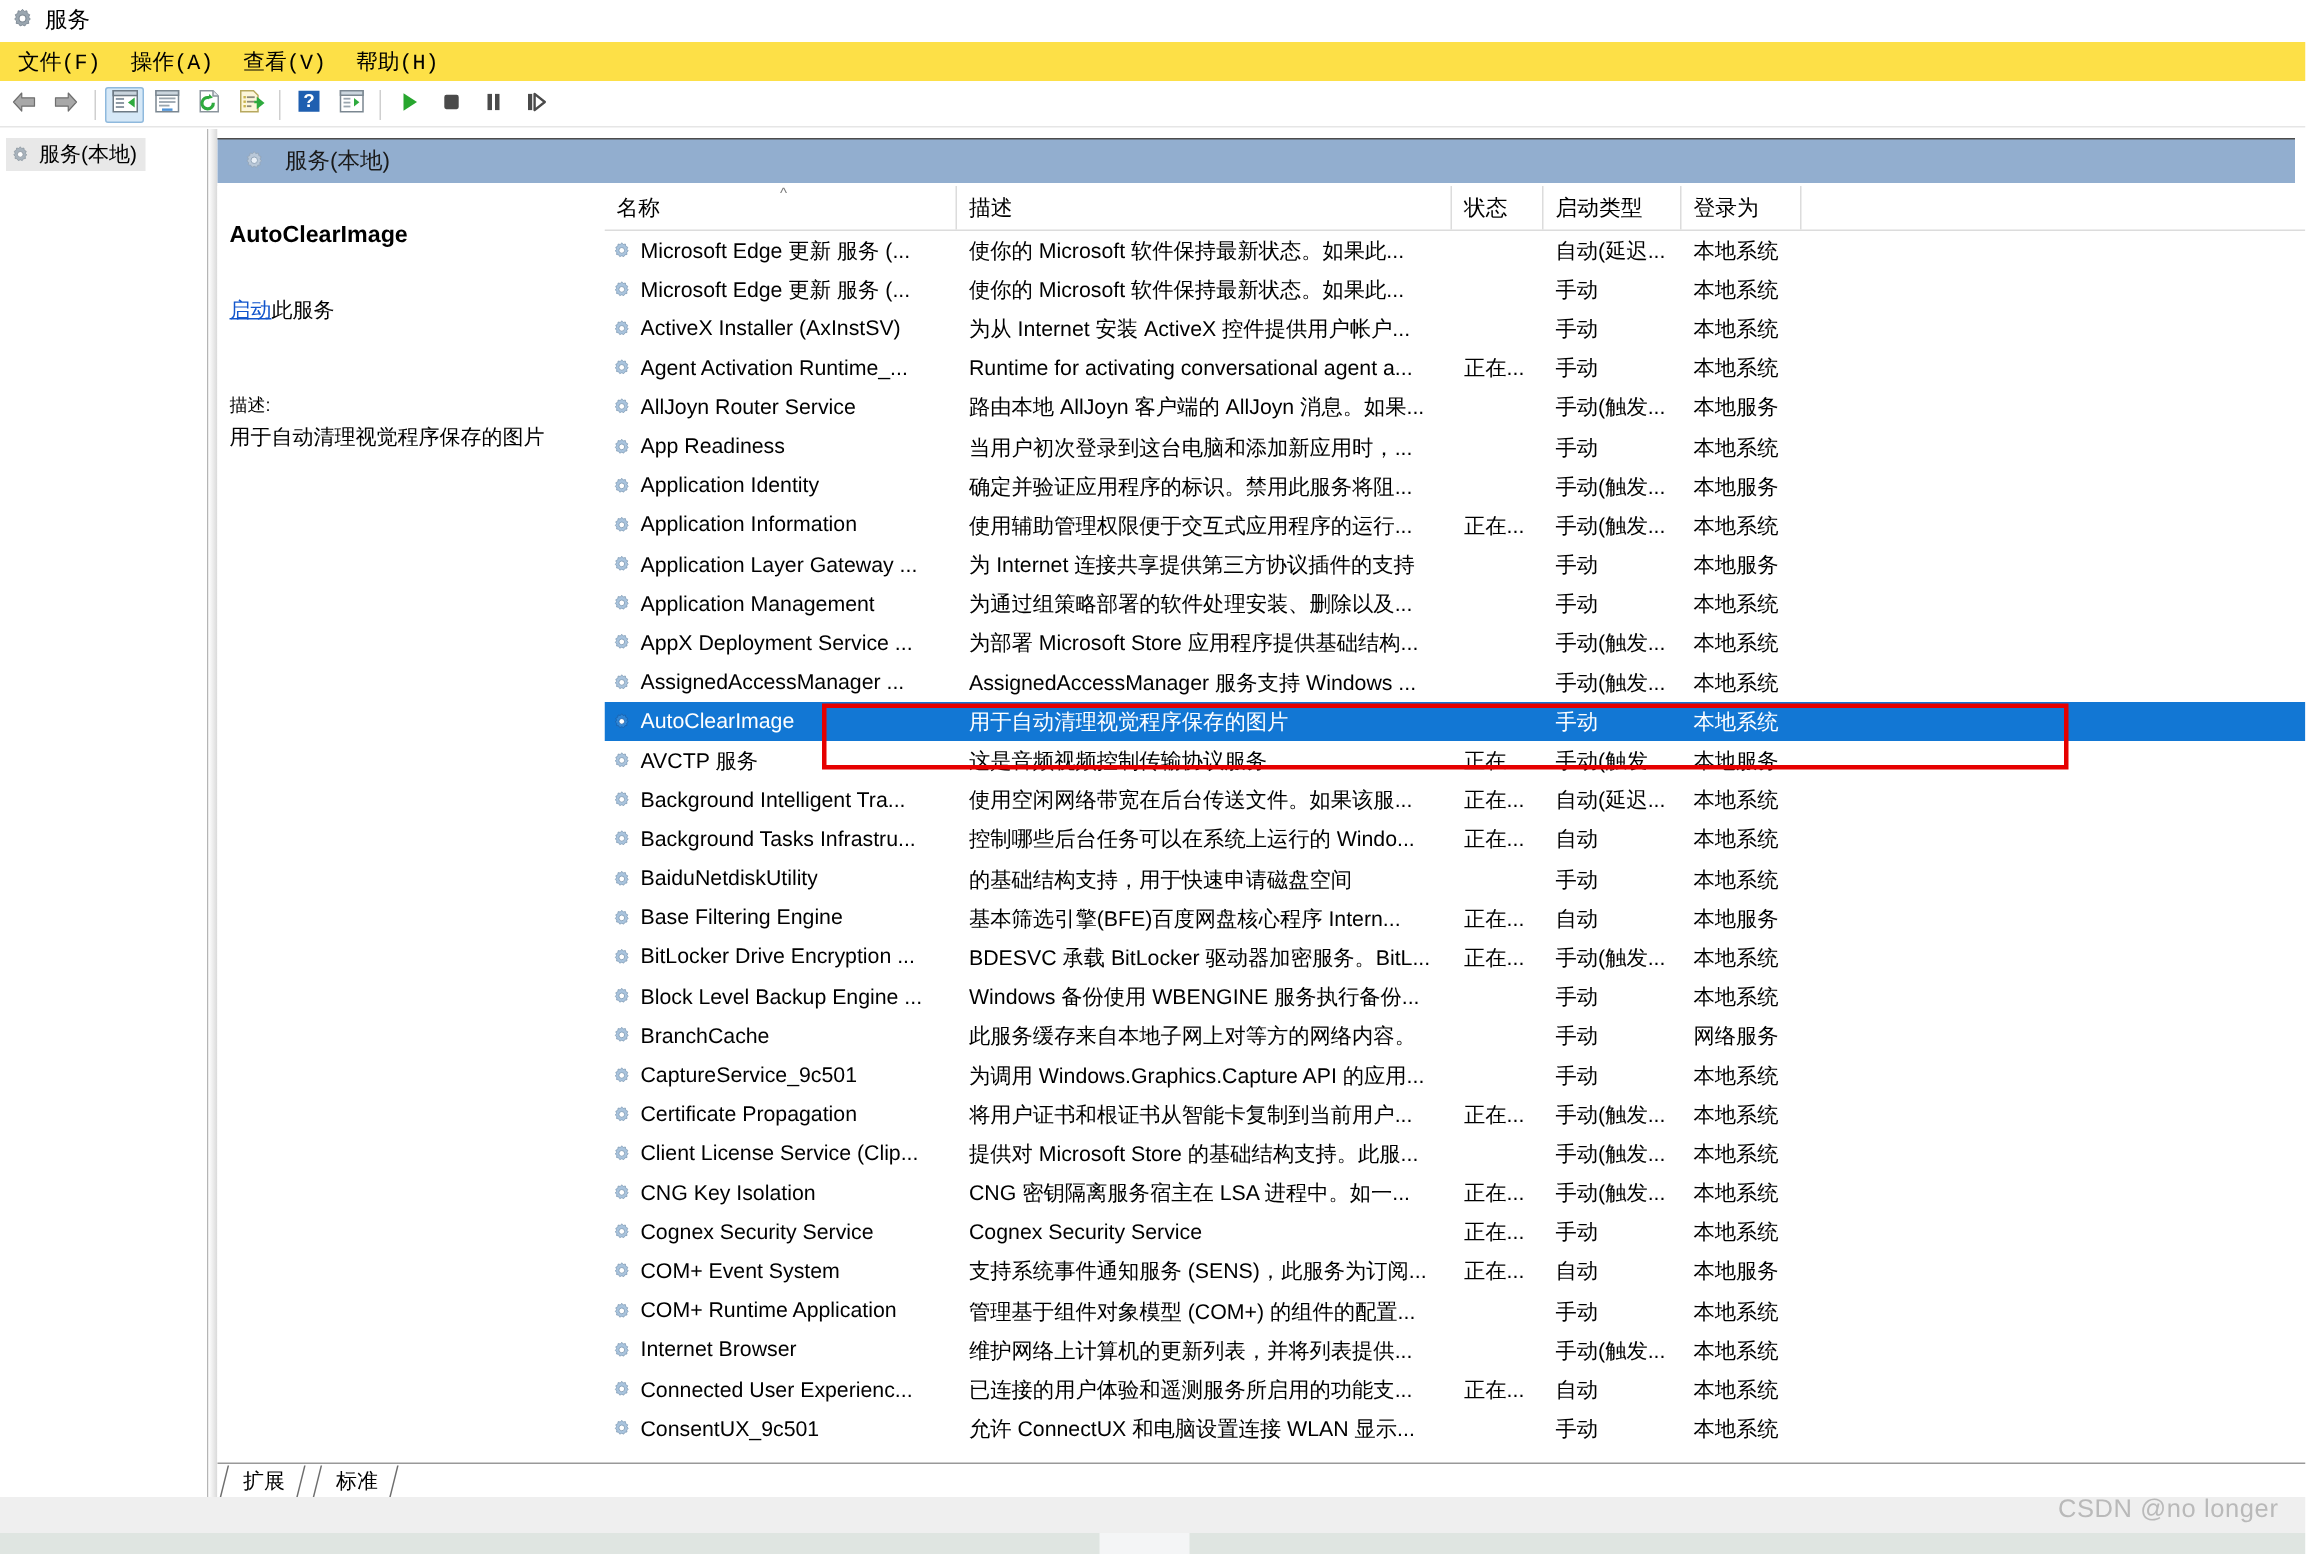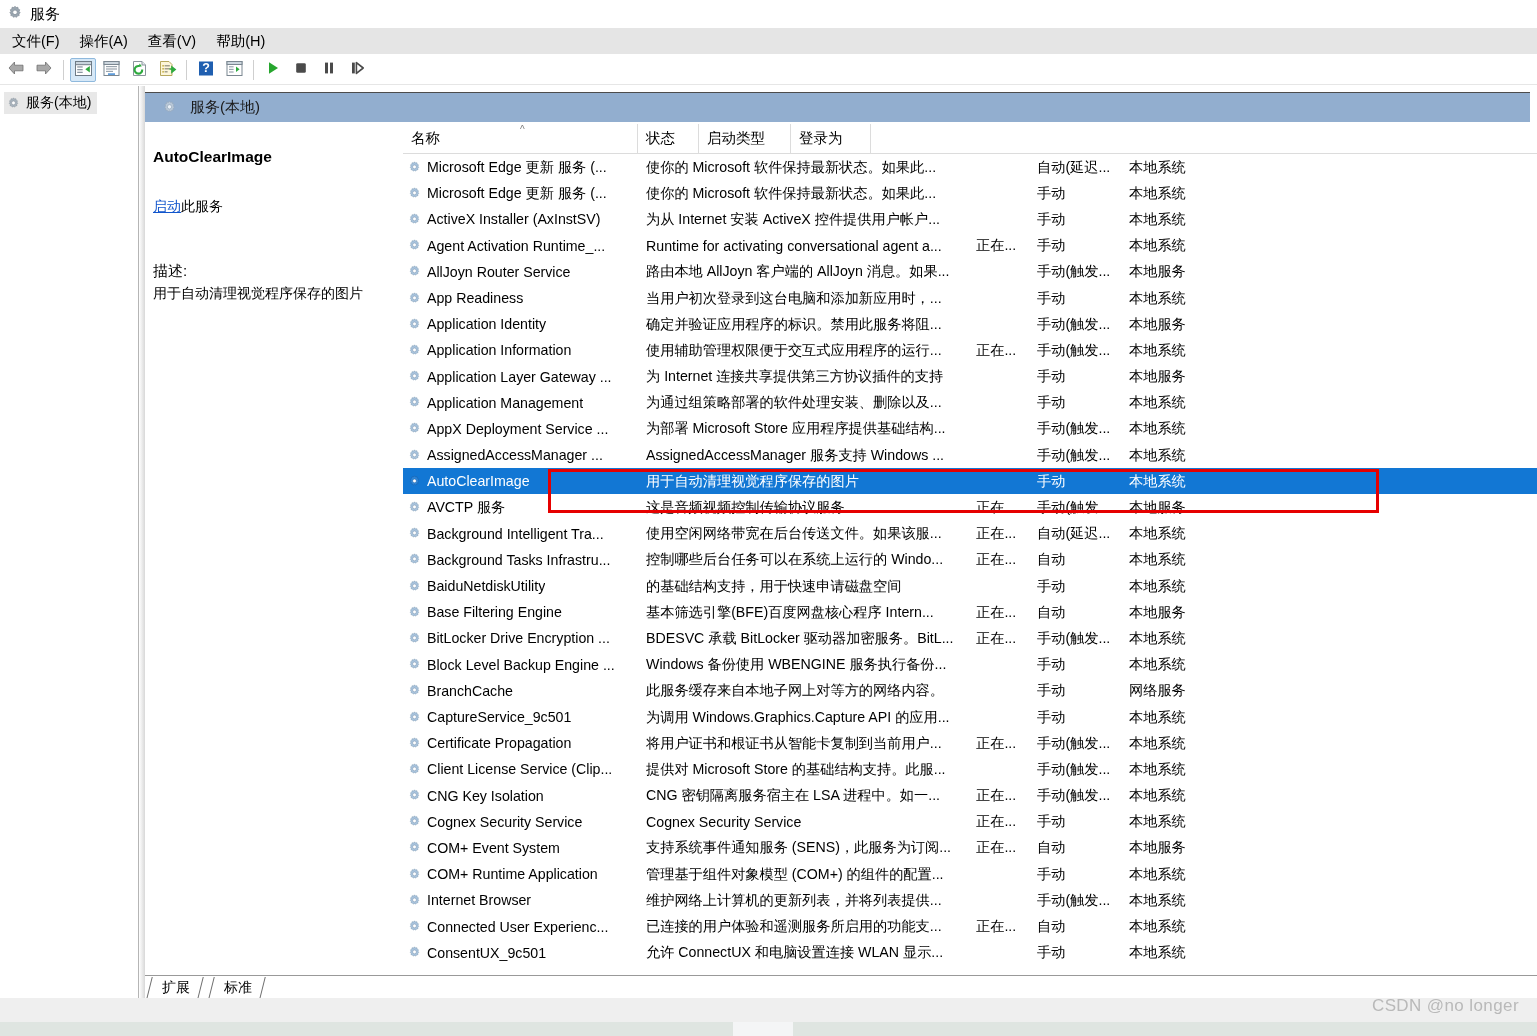--- a/index.html
+++ b/index.html
@@ -33,24 +33,25 @@
   }
   .gear svg { display: block; }
   .titlebar .tb-text {
     font-size: 15px; color: #000; line-height: 1;
   }
 
   
   .menubar {
     position: absolute; left: 0; top: 28px;
     width: 1537px; height: 26px;
-    background: #e5e5e5;
+    background: #fde047;
     display: flex; align-items: center;
     padding-left: 2px;
     box-sizing: border-box;
+    font-family: Liberation Mono, monospace;
   }
   .menubar .menu-item {
     font-size: 14.5px; color: #000;
     padding: 2px 10px;
     cursor: default; white-space: nowrap;
   }
 
   
   .toolbar {
     position: absolute; left: 0; top: 56px;
@@ -129,21 +130,21 @@
     font-size: 15.5px; font-weight: bold; color: #000;
     margin: 8px 0 0 0;
   }
   .detail-link-row {
     margin-top: 32px; font-size: 14px; color: #000;
   }
   .detail-link {
     color: #1155cc; text-decoration: underline; cursor: pointer; text-align: center;
   }
   .detail-desc-label {
-    margin-top: 46px; font-size: 15px; color: #000;
+    margin-top: 46px; font-size: 12px; color: #000;
   }
   .detail-desc-body {
     margin-top: 3px; font-size: 14px; color: #000; line-height: 1.35;
   }
 
   
   .list-view {
     position: absolute; left: 258px; top: 38px;
     width: 1134px; height: 874px;
     background: #ffffff;
@@ -438,20 +439,23 @@
       <div class="detail-link-row"><span class="detail-link">启动</span><span>此服务</span></div>
       <div class="detail-desc-label">描述:</div>
       <div class="detail-desc-body">用于自动清理视觉程序保存的图片</div>
     </div>
 
     <div class="list-view">
       <div class="lv-header">
         <div class="hcell col-name">
           <span class="sort-mark">^</span>
           <span>名称</span>
+        </div>
+        <div class="hcell col-desc">
+          <span>描述</span>
         </div>
         <div class="hcell col-state">
           <span>状态</span>
         </div>
         <div class="hcell col-start">
           <span>启动类型</span>
         </div>
         <div class="hcell col-logon">
           <span>登录为</span>
         </div>

